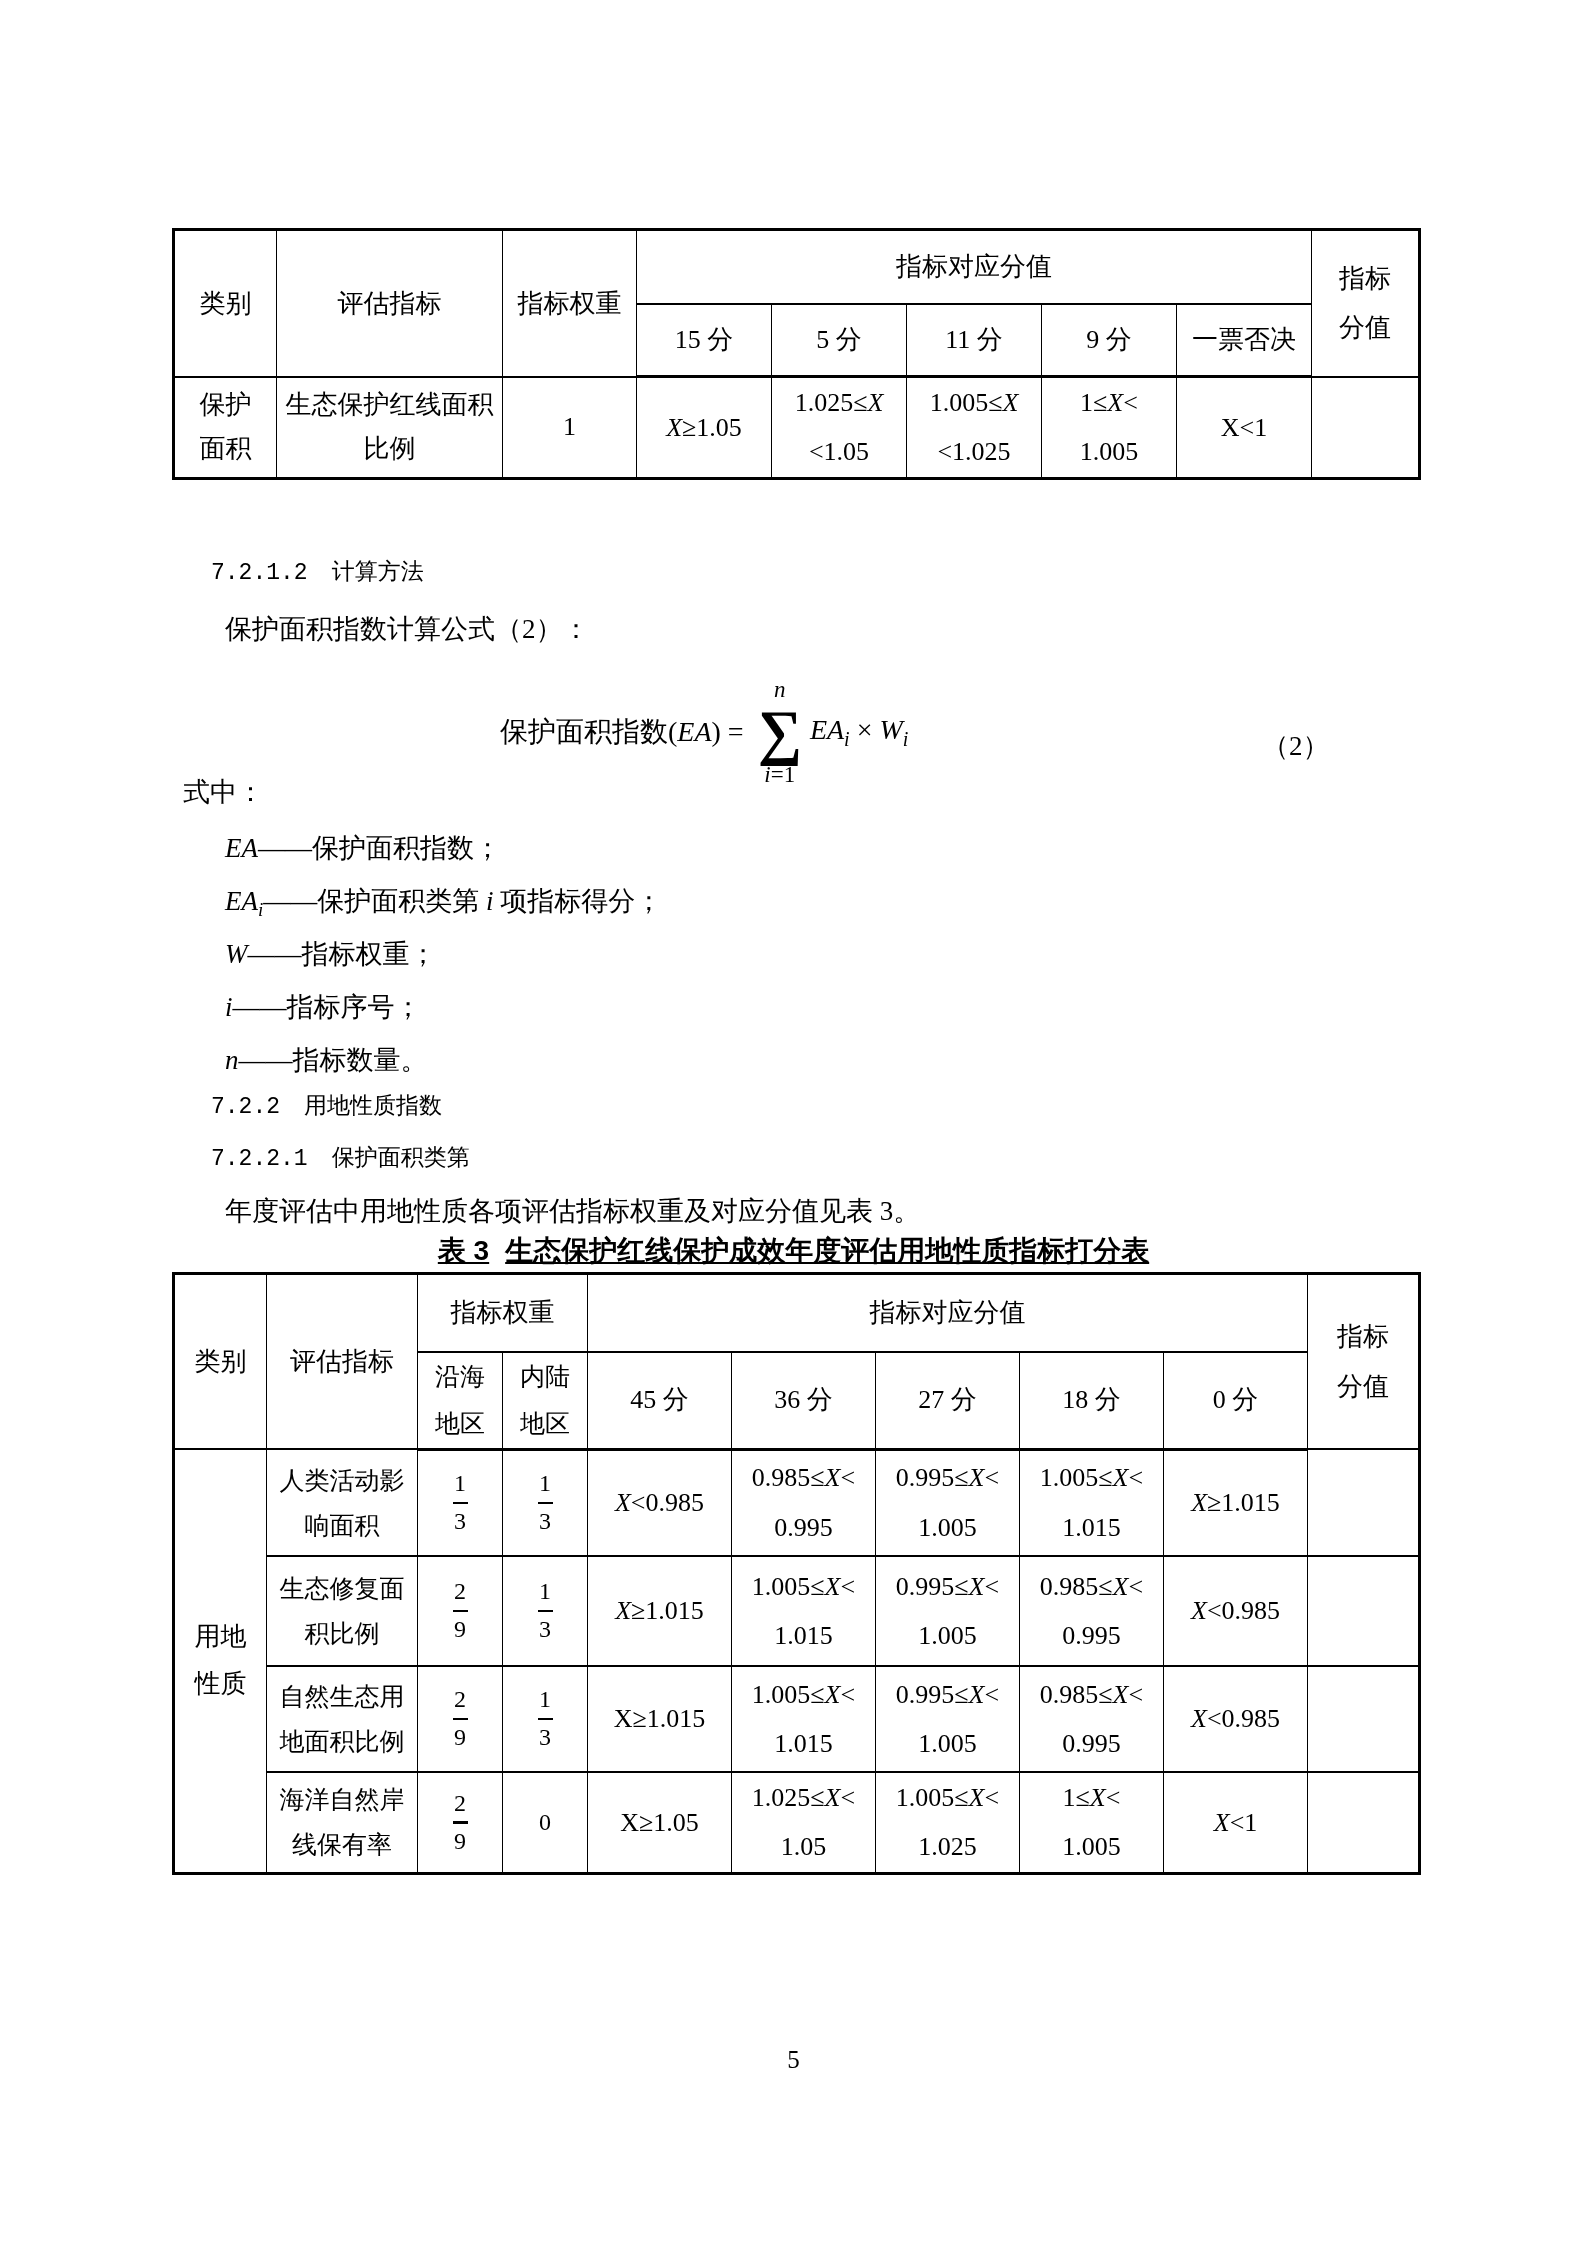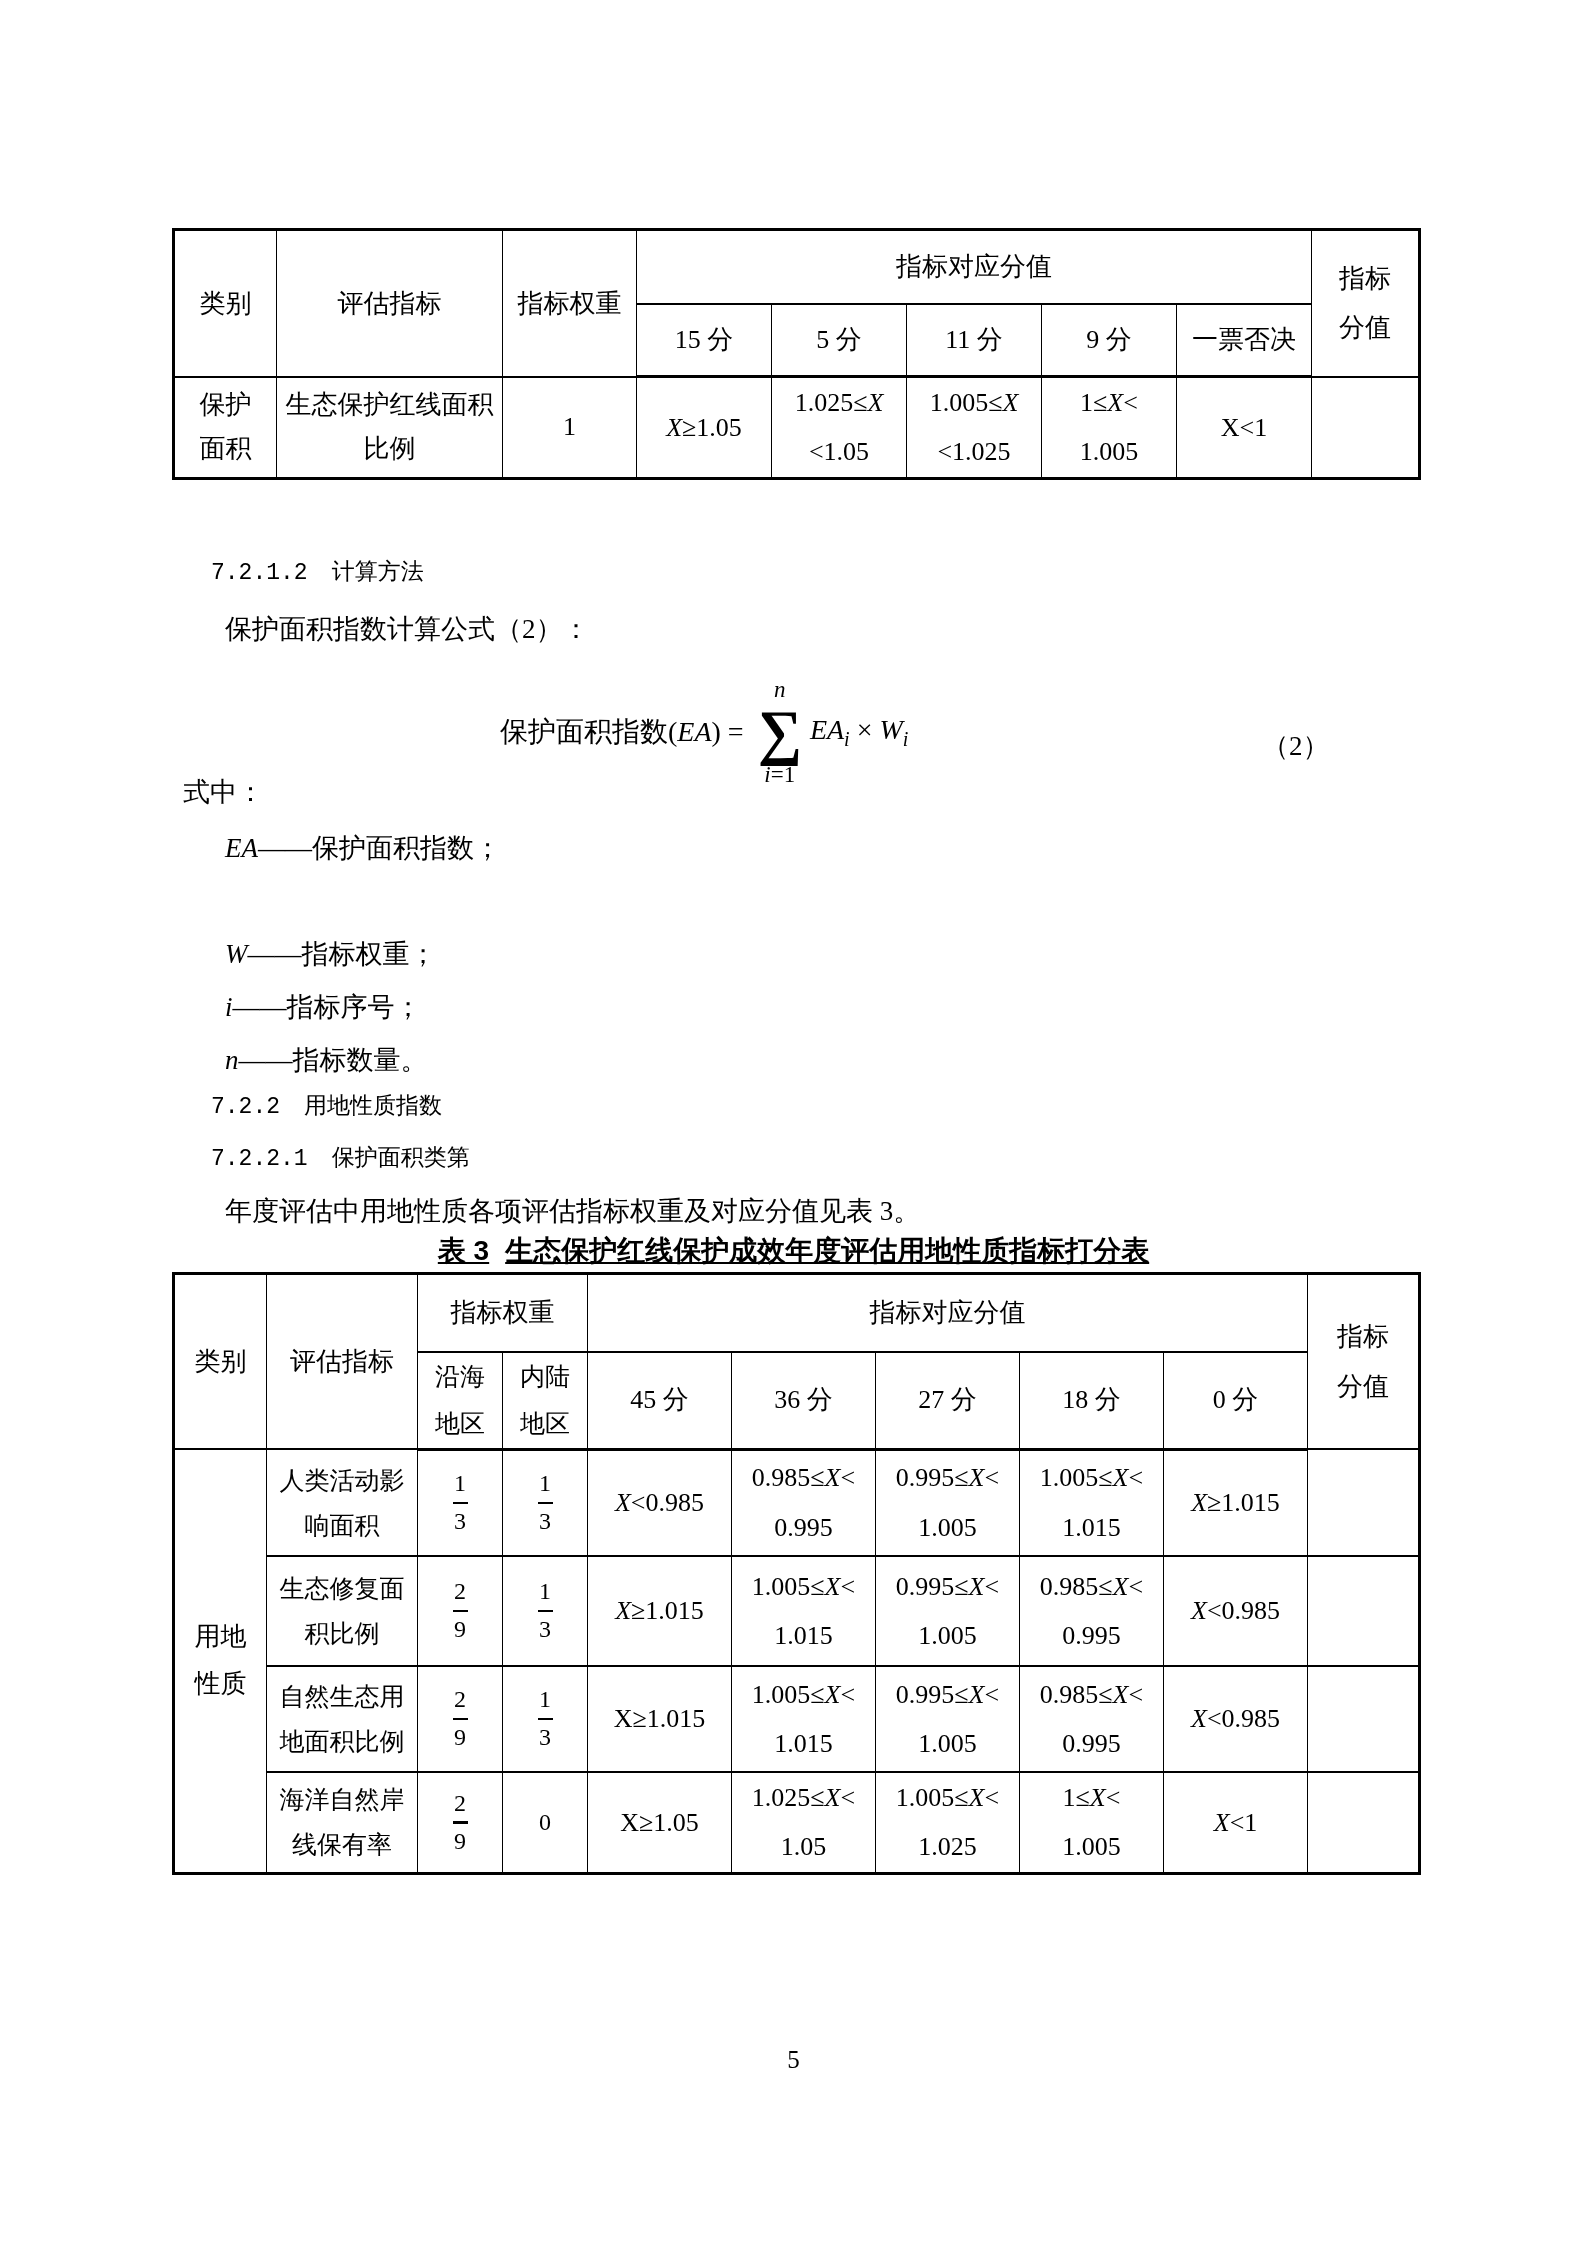--- a/index.html
+++ b/index.html
@@ -153,20 +153,23 @@
       <span class="s-bot"><i>i</i><span>=1</span></span>
     </span>
     <span><i>EA</i><sub class="fs">i</sub><span> × </span><i>W</i><sub class="fs">i</sub></span>
   </div>
   <div class="formula-no">（2）</div>
 
   <div class="bodytext" style="left:183px;top:775px;">式中：</div>
 
   <div class="def" style="top:831px;">
     <span class="sym">EA</span><sub></sub><span>——</span><span>保护面积指数；</span><span class="it"></span><span></span>
+  </div>
+  <div class="def" style="top:884px;">
+    <span class="sym">EA</span><sub>i</sub><span>——</span><span>保护面积类第 </span><span class="it">i</span><span> 项指标得分；</span>
   </div>
   <div class="def" style="top:937px;">
     <span class="sym">W</span><sub></sub><span>——</span><span>指标权重；</span><span class="it"></span><span></span>
   </div>
   <div class="def" style="top:990px;">
     <span class="sym">i</span><sub></sub><span>——</span><span>指标序号；</span><span class="it"></span><span></span>
   </div>
   <div class="def" style="top:1043px;">
     <span class="sym">n</span><sub></sub><span>——</span><span>指标数量。</span><span class="it"></span><span></span>
   </div>

